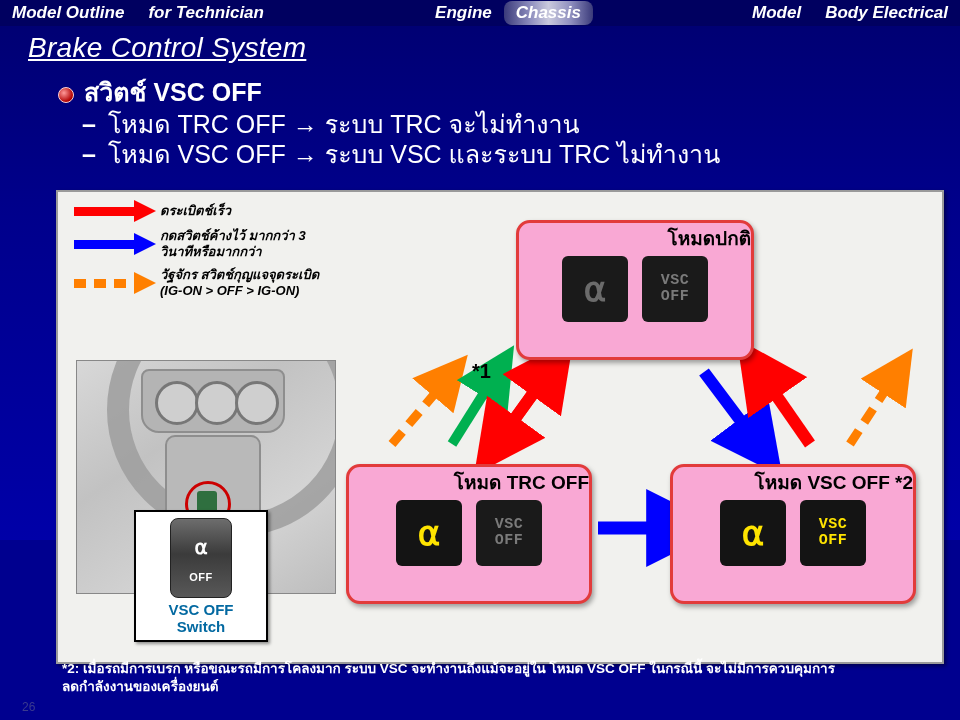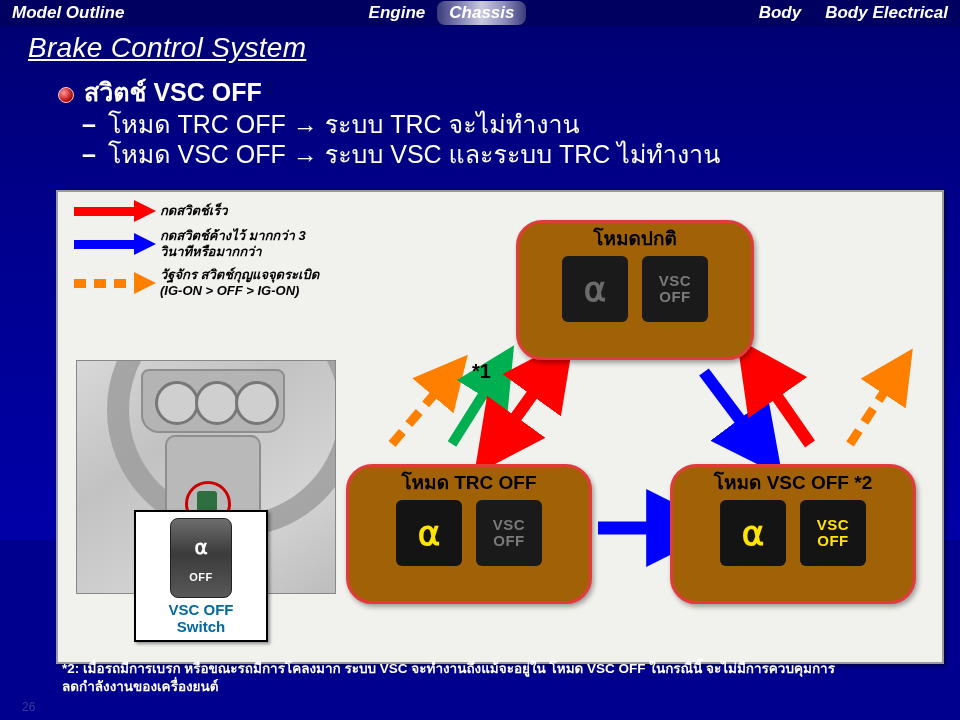--- a/index.html
+++ b/index.html
@@ -254,25 +254,25 @@
   .switch-label {
     font-size: 15px;
     font-weight: bold;
     color: #0369a1;
     line-height: 1.15;
   }
 
   
   .mode-box {
     position: absolute;
-    background: #a16207;
+    background: #f9a8d4;
     border: 3px solid #e23b3b;
-    border-radius: 26px;
+    border-radius: 14px;
     box-shadow: 2px 3px 5px rgba(0,0,0,0.35);
-    text-align: center;
+    text-align: right;
     padding-top: 6px;
   }
   .mode-title {
     font-size: 19px;
     font-weight: bold;
     color: #000000;
     line-height: 1.1;
     white-space: nowrap;
   }
   .tiles {
@@ -296,20 +296,21 @@
     font-weight: bold;
     line-height: 1;
   }
   .car-yellow { color: #ffe400; }
   .car-gray { color: #6b6b6b; }
   .vsc-text {
     font-size: 15px;
     font-weight: bold;
     line-height: 1.05;
     letter-spacing: 0.5px;
+    font-family: Liberation Mono, monospace;
   }
   .vsc-yellow { color: #ffe400; }
   .vsc-gray { color: #7a7a7a; }
 
   #box-normal { left: 458px; top: 28px; width: 232px; height: 128px; }
   #box-trc    { left: 288px; top: 272px; width: 240px; height: 128px; }
   #box-vsc    { left: 612px; top: 272px; width: 240px; height: 128px; }
 
   
   .canvas-arrows {
@@ -346,25 +347,26 @@
     font-size: 12px;
   }
 </style>
 </head>
 <body>
 
 <div class="slide">
 
   <div class="navbar">
     <div class="nav-item">Model Outline</div>
+    <div class="nav-item">for Technician</div>
     <div class="nav-spacer"></div>
     <div class="nav-item">Engine</div>
     <div class="nav-item active">Chassis</div>
     <div class="nav-spacer"></div>
-    <div class="nav-item">Body</div>
+    <div class="nav-item">Model</div>
     <div class="nav-item">Body Electrical</div>
   </div>
 
   <div class="title-wrap">
     <div class="slide-title">Brake Control System</div>
   </div>
 
   <div class="bullets">
     <div class="bullet-row">
       <div class="bullet-dot"></div>
@@ -381,21 +383,21 @@
   </div>
 
   <div class="panel">
 
     <div class="legend">
       <div class="legend-row">
         <div class="arrow-swatch">
           <div class="arrow-line red-line"></div>
           <div class="arrow-head red-head"></div>
         </div>
-        <div class="legend-text">กดสวิตช์เร็ว</div>
+        <div class="legend-text">ดระเบิตช์เร็ว</div>
       </div>
       <div class="legend-row">
         <div class="arrow-swatch">
           <div class="arrow-line blue-line"></div>
           <div class="arrow-head blue-head"></div>
         </div>
         <div class="legend-text" style="white-space:pre-line">กดสวิตช์ค้างไว้ มากกว่า 3
 วินาทีหรือมากกว่า</div>
       </div>
       <div class="legend-row">

